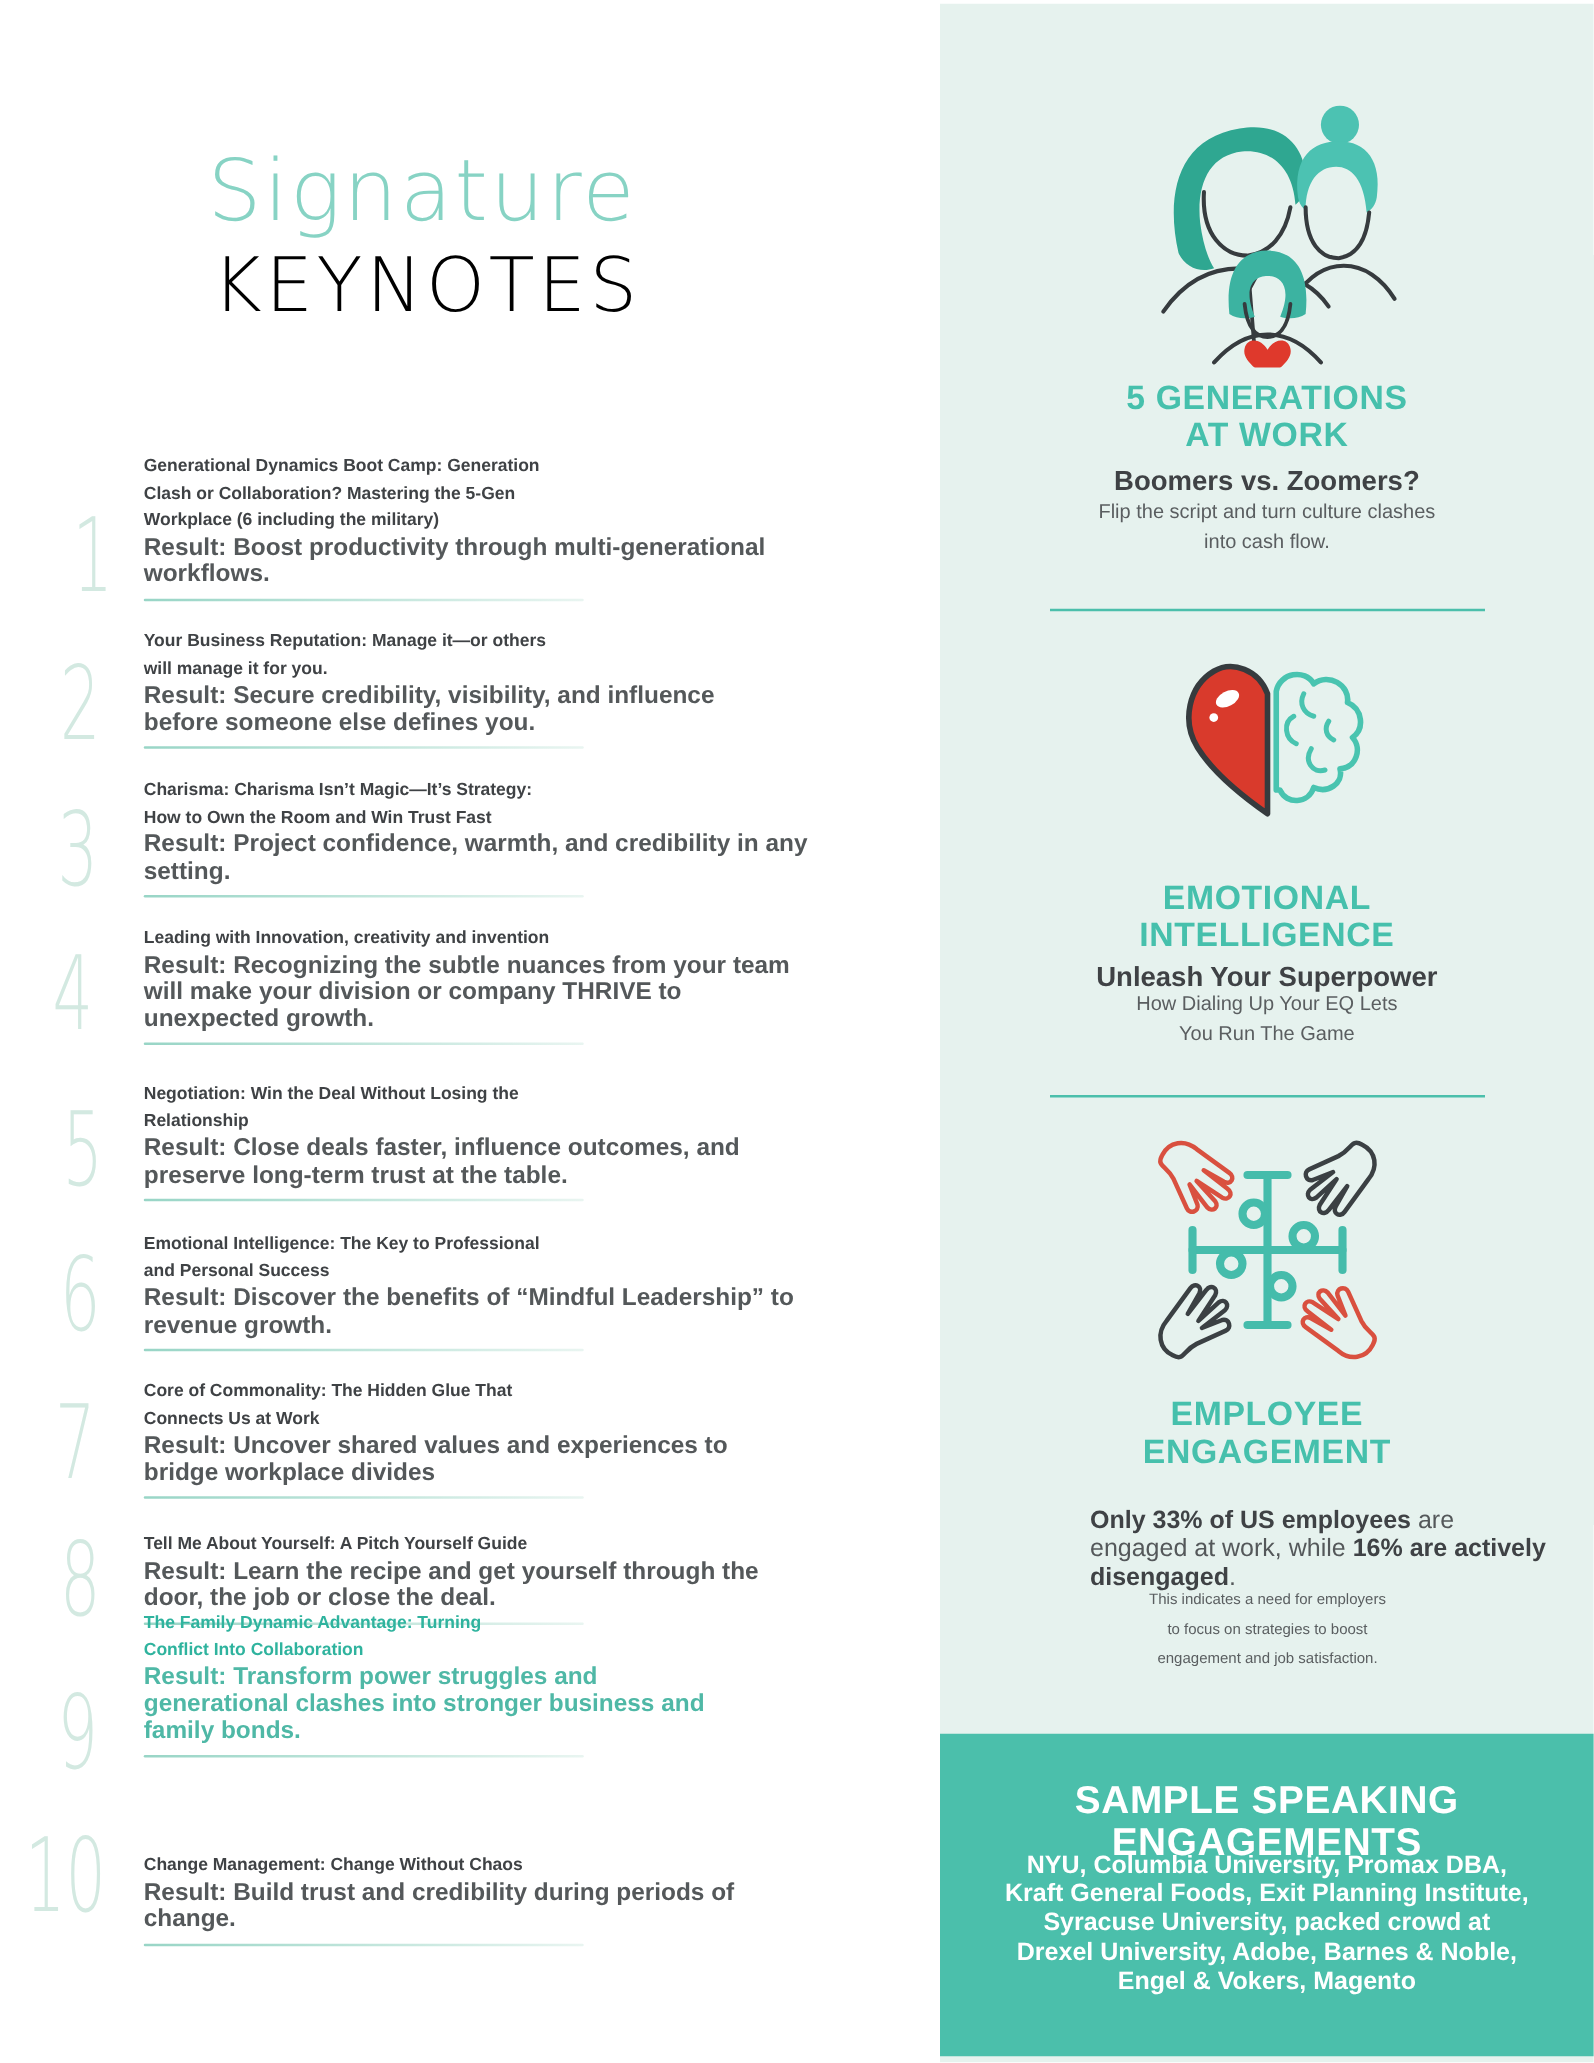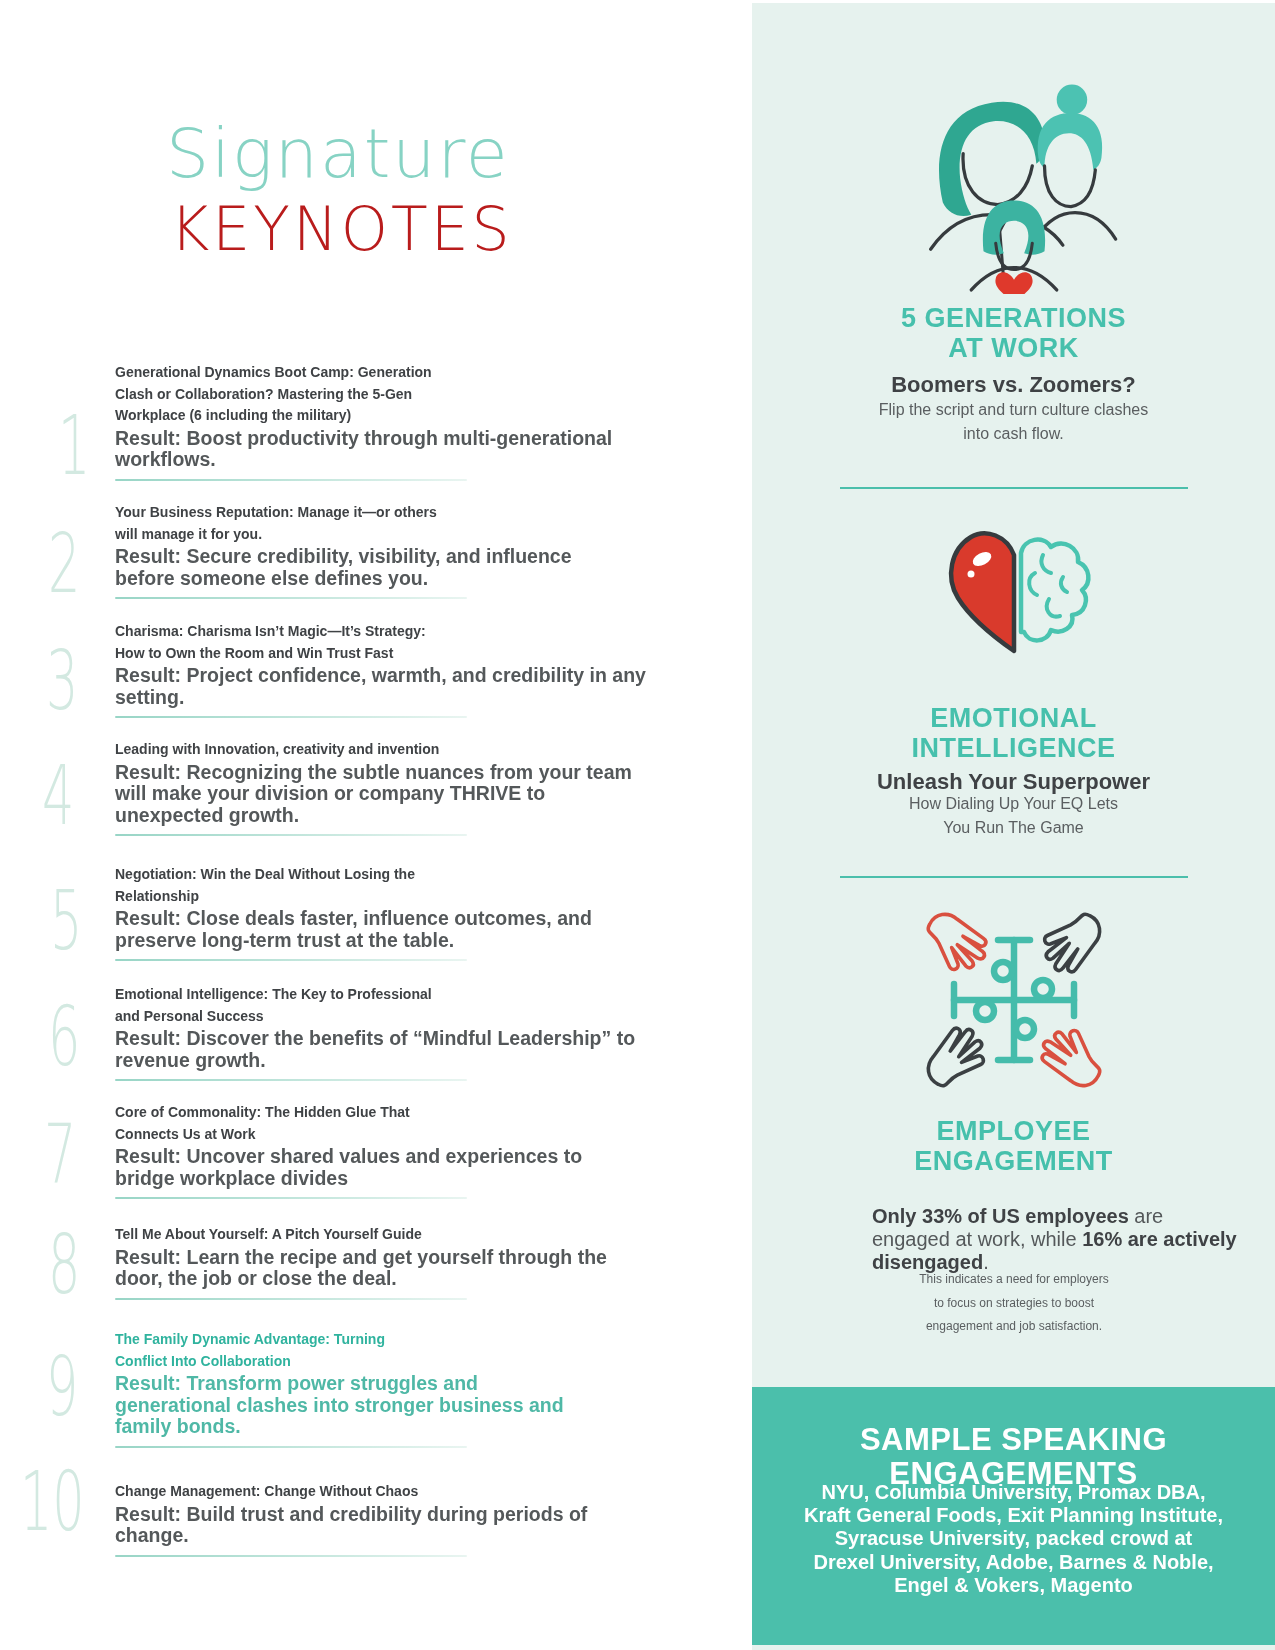--- a/index.html
+++ b/index.html
@@ -14,21 +14,21 @@
   .title-light{
     position:absolute;left:166px;top:118px;
     font-family:"DejaVu Sans","Liberation Sans",sans-serif;
     font-weight:200;font-size:68px;line-height:72px;letter-spacing:2px;
     color:#87d3c4;
   }
   .title-dark{
     position:absolute;left:170px;top:196px;
     font-family:"DejaVu Sans","Liberation Sans",sans-serif;
     font-weight:300;font-size:60px;line-height:66px;letter-spacing:3px;
-    color:#b91c1c;
+    color:#000000;
   }
   .knum{
     position:absolute;
     font-family:"DejaVu Sans","Liberation Sans",sans-serif;
     font-weight:200;font-size:82px;line-height:82px;color:#d3e9e1;
     transform:scaleX(0.62);transform-origin:top left;
   }
   .kitem .txt{position:absolute;left:115px;width:560px;}
   .ktitle{
     font-size:14px;line-height:21.5px;font-weight:700;color:#3f4245;
@@ -41,21 +41,21 @@
   .kdivider{
     height:2px;width:352px;margin-top:8px;border-radius:1px;
     background:linear-gradient(90deg,#98d5c6 0%,#c8e8df 60%,#e9f5f1 100%);
   }
   .kitem.highlight .ktitle{color:#2fb39e;}
   .kitem.highlight .kresult{color:#4fb8a6;}
 
   
   .i1 .txt{top:362px;}  .i2 .txt{top:502px;}  .i3 .txt{top:621px;}
   .i4 .txt{top:739px;}  .i5 .txt{top:864px;}  .i6 .txt{top:984px;}
-  .i7 .txt{top:1102px;} .i8 .txt{top:1224px;} .i9 .txt{top:1329px;}
+  .i7 .txt{top:1102px;} .i8 .txt{top:1224px;} .i9 .txt{top:1287px;}
   .i10 .txt{top:1481px;}
   .n1{top:405px;left:58px;}  .n2{top:523px;left:48px;}
   .n3{top:640px;left:46px;}  .n4{top:755px;left:42px;}
   .n5{top:880px;left:50px;}  .n6{top:996px;left:48px;}
   .n7{top:1114px;left:44px;} .n8{top:1224px;left:48px;}
   .n9{top:1346px;left:46px;} .n10{top:1461px;left:20px;}
 
   
   .sidebar{position:absolute;left:752px;top:0;width:523px;height:1650px;}
   .sidebar-bg{position:absolute;left:0;right:0;top:3px;bottom:0;background:#e6f2ee;}

